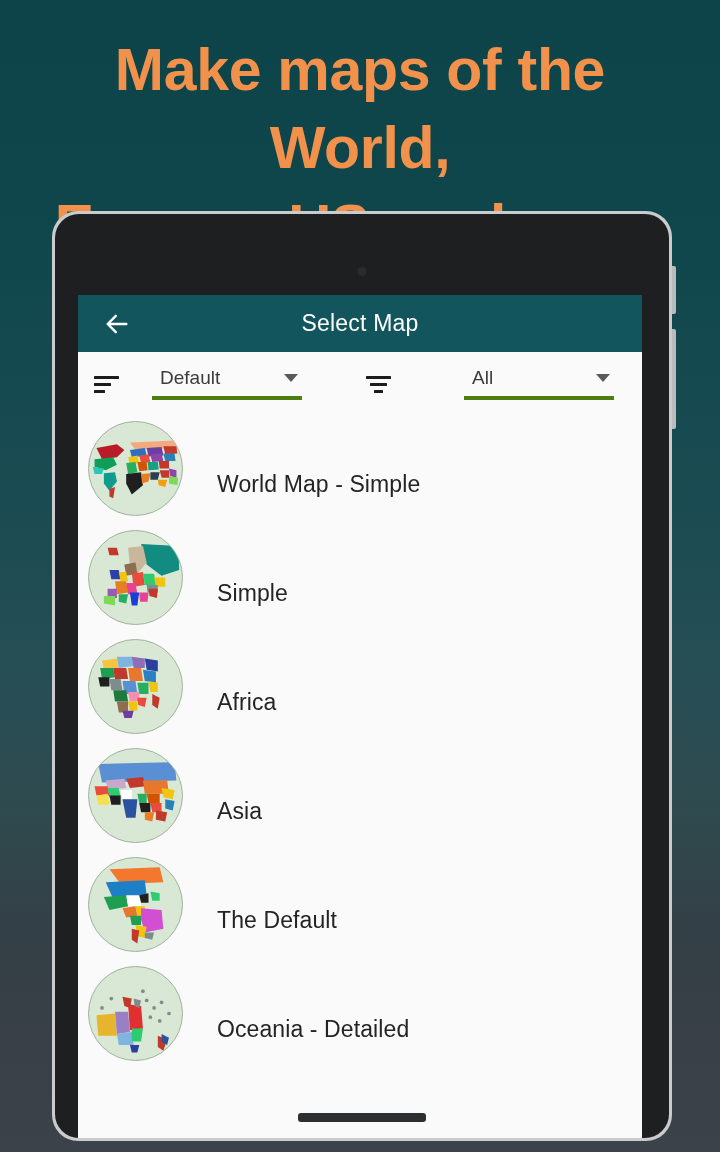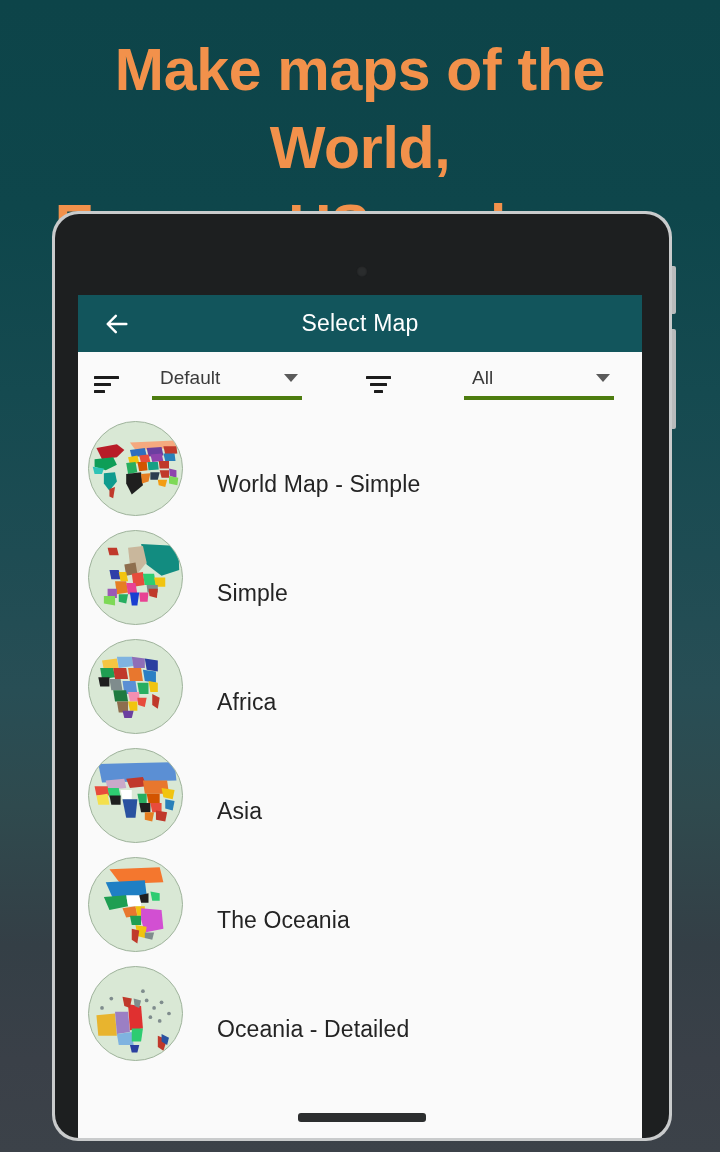--- a/index.html
+++ b/index.html
@@ -422,21 +422,21 @@
                 <path d="M50 52 L60 52 L60 62 L52 62 Z" fill="#f1c40f"></path>
                 <path d="M44 62 L56 62 L56 72 L46 72 Z" fill="#1f9e52"></path>
                 <path d="M56 54 L78 56 L80 76 L60 80 L56 66 Z" fill="#d24fd2"></path>
                 <path d="M50 72 L62 74 L60 86 L52 84 Z" fill="#f1c40f"></path>
                 <path d="M46 76 L54 78 L52 92 L46 88 Z" fill="#c0392b"></path>
                 <path d="M60 80 L70 80 L68 88 L60 86 Z" fill="#7f8c8d"></path>
                 <path d="M54 40 L64 38 L64 48 L56 48 Z" fill="#1f1f1f"></path>
                 <path d="M66 36 L76 38 L76 46 L68 46 Z" fill="#2ecc71"></path>
               </svg>
             </div>
-            <div class="map-label">The Oceania</div>
+            <div class="map-label">The Default</div>
           </div>
 
           <div class="map-row">
             <div class="thumb">
               <svg viewBox="0 0 100 100">
                 <path d="M8 52 L28 50 L30 74 L10 74 Z" fill="#e8b42e"></path>
                 <path d="M28 48 L42 48 L44 70 L30 72 Z" fill="#9b7fc4"></path>
                 <path d="M42 40 L56 42 L58 66 L44 68 Z" fill="#e03030"></path>
                 <path d="M30 72 L46 70 L48 84 L32 84 Z" fill="#7fb3e0"></path>
                 <path d="M46 66 L58 66 L56 80 L46 80 Z" fill="#2ecc71"></path>

